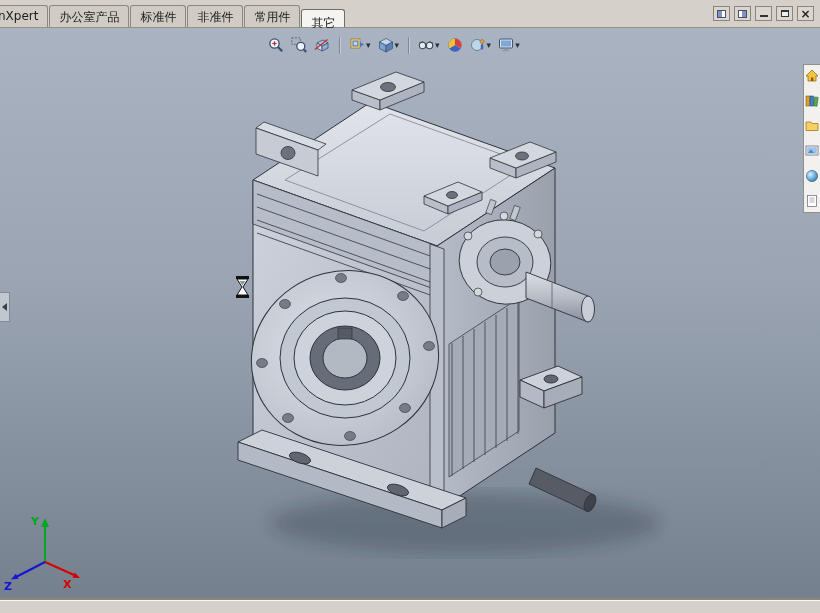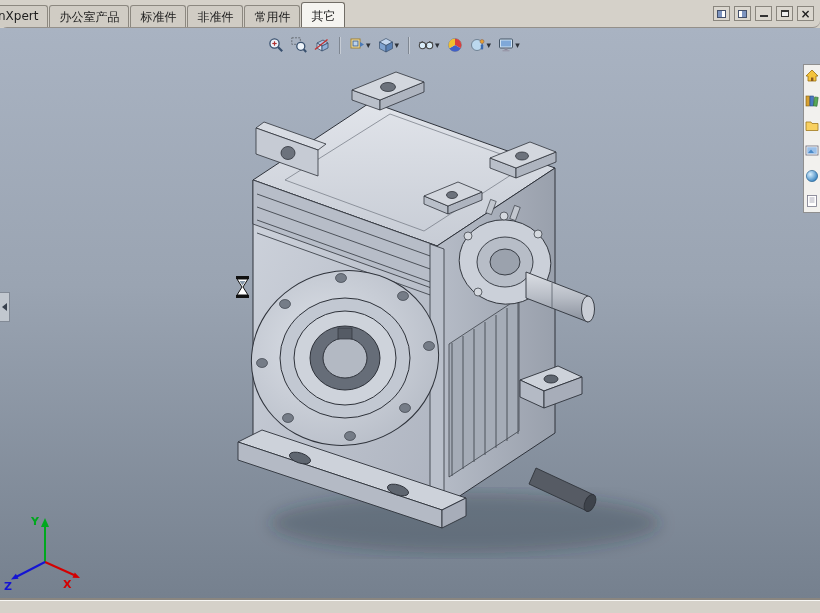--- a/index.html
+++ b/index.html
@@ -3,27 +3,27 @@
 <meta charset="utf-8">
 <style>
   * { margin:0; padding:0; box-sizing:border-box; }
   html,body { width:820px; height:613px; overflow:hidden;
     font-family:"DejaVu Sans","Liberation Sans",sans-serif; background:#d5d1c9; }
   .app { position:relative; width:820px; height:613px; }
 
   
   .tabbar { position:absolute; top:0; left:0; right:0; height:28px;
     background:#d5d1c9; border-bottom:1px solid #94908a;
-    display:flex; align-items:flex-end; padding-left:0;border-radius:7px; }
+    display:flex; align-items:flex-end; padding-left:0; }
   .tab { height:22px; padding:3px 9px 0; font-size:12px; color:#1d1d1d;
     background:#d0ccc4; border:1px solid #8c8880; border-bottom:none;
     border-top-left-radius:3px; border-top-right-radius:3px; margin-right:1px;
     white-space:nowrap; cursor:default; }
   .tab.cut { margin-left:-12px; }
-  .tab.active { background:#f5f4f0; height:25px; padding-top:5px; border-color:#716d66;text-align:right; }
+  .tab.active { background:#f5f4f0; height:18px; padding-top:5px; border-color:#716d66;text-align:right; }
   .win-controls { margin-left:auto; display:flex; align-items:center; gap:4px;
     padding:0 6px 6px 0; }
   .wc { width:17px; height:15px; border:1px solid #8a867e; background:#dbd7cf;
     display:flex; align-items:center; justify-content:center; cursor:default; }
   .wc-pane { width:9px; height:8px; border:1px solid #44506a; background:#fff; position:relative; }
   .wc-pane.left::after  { content:""; position:absolute; left:0; top:0; width:4px; height:6px; background:#7d94c0; }
   .wc-pane.right::after { content:""; position:absolute; right:0; top:0; width:4px; height:6px; background:#7d94c0; }
   .wc-min { width:8px; height:7px; border-bottom:2px solid #333; }
   .wc-restore { width:8px; height:7px; border:1px solid #333; border-top-width:2px; background:#eee; }
   .wc-x { font-size:12px; font-weight:bold; color:#222; line-height:1; }

